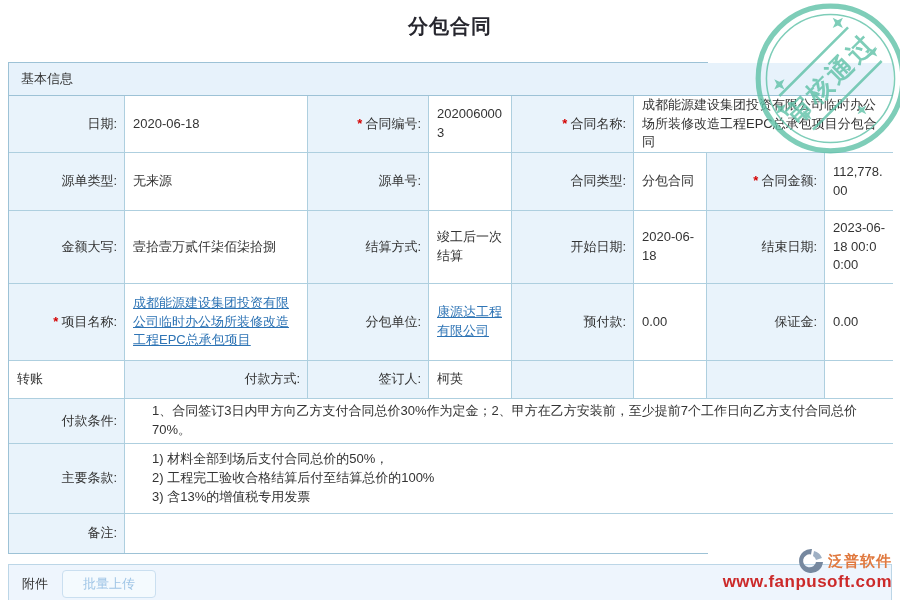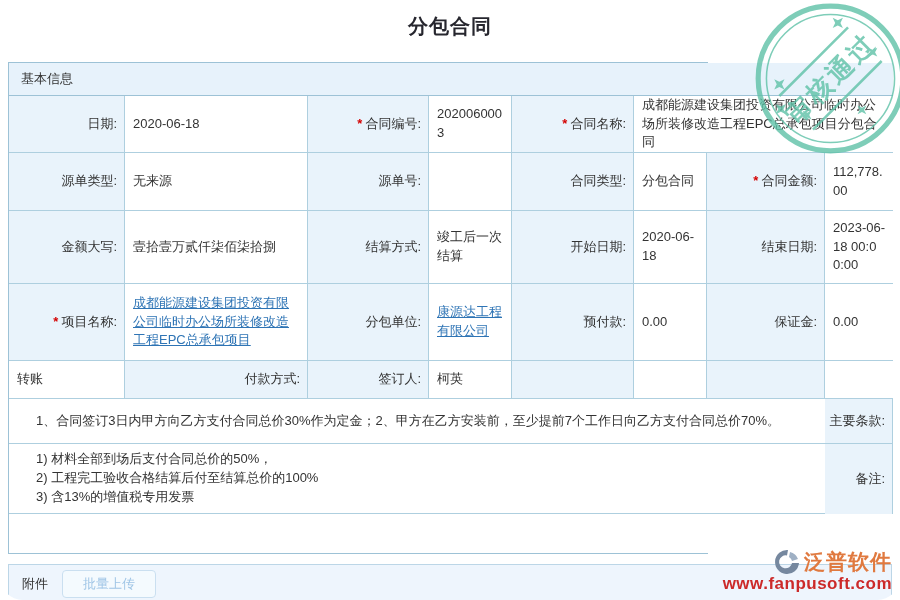--- a/index.html
+++ b/index.html
@@ -1,21 +1,20 @@
 <!DOCTYPE html>
 <html><head>
 <meta charset="utf-8">
 <style>
   * { margin:0; padding:0; box-sizing:border-box; }
   html,body { background:#fff; }
   .page {
     position:relative; width:900px; height:600px; overflow:hidden;
     background:#fff; font-family:"Liberation Sans","DejaVu Sans",sans-serif;
     color:#333;
-    border-radius:23px;
   }
   .title {
     position:absolute; top:13px; left:0; width:100%;
     text-align:center; font-size:20px; font-weight:bold; color:#26262e;
     letter-spacing:1px;
   }
   
   .tbl {
     position:absolute; left:8px; top:62px;
     width:700px; border:1px solid #9dc2d6;
@@ -52,21 +51,21 @@
   }
   .attach-label { font-weight:normal; color:#333; }
   .upload-btn {
     border:1px solid #cadff0; background:#f4fafe; color:#9fc5e6;
     border-radius:4px; padding:4px 20px; font-size:13px; cursor:pointer;
     font-family:inherit;
   }
   
   .brand { position:absolute; right:8px; top:548px; z-index:7; text-align:right; }
   .brand-row { display:flex; align-items:center; justify-content:flex-end; gap:4px; }
-  .brand-name { font-size:21px; font-weight:bold; color:#e0793f; letter-spacing:1px; }
+  .brand-name { font-size:15px; font-weight:bold; color:#e0793f; letter-spacing:1px; }
   .brand-url { font-size:17px; font-weight:bold; color:#cc2a2a; letter-spacing:0.5px;
                margin-top:-2px; }
 </style>
 </head>
 <body>
 
 <div class="page">
 
   <div class="title">分包合同</div>
 
@@ -143,20 +142,21 @@
 
     <div class="c val">转账</div>
     <div class="c lab">付款方式:</div>
     <div class="c lab">签订人:</div>
     <div class="c val">柯英</div>
     <div class="c lab"></div>
     <div class="c val"></div>
     <div class="c lab"></div>
     <div class="c val eR"></div>
 
+    <div class="c lab">付款条件:</div>
     <div class="c val cs7 eR">1、合同签订3日内甲方向乙方支付合同总价30%作为定金；2、甲方在乙方安装前，至少提前7个工作日向乙方支付合同总价70%。</div>
 
     <div class="c lab">主要条款:</div>
     <div class="c val cs7 eR pre">1) 材料全部到场后支付合同总价的50%，
 2) 工程完工验收合格结算后付至结算总价的100%
 3) 含13%的增值税专用发票</div>
 
     <div class="c lab eB">备注:</div>
     <div class="c val cs7 eR eB"></div>
   </div>

